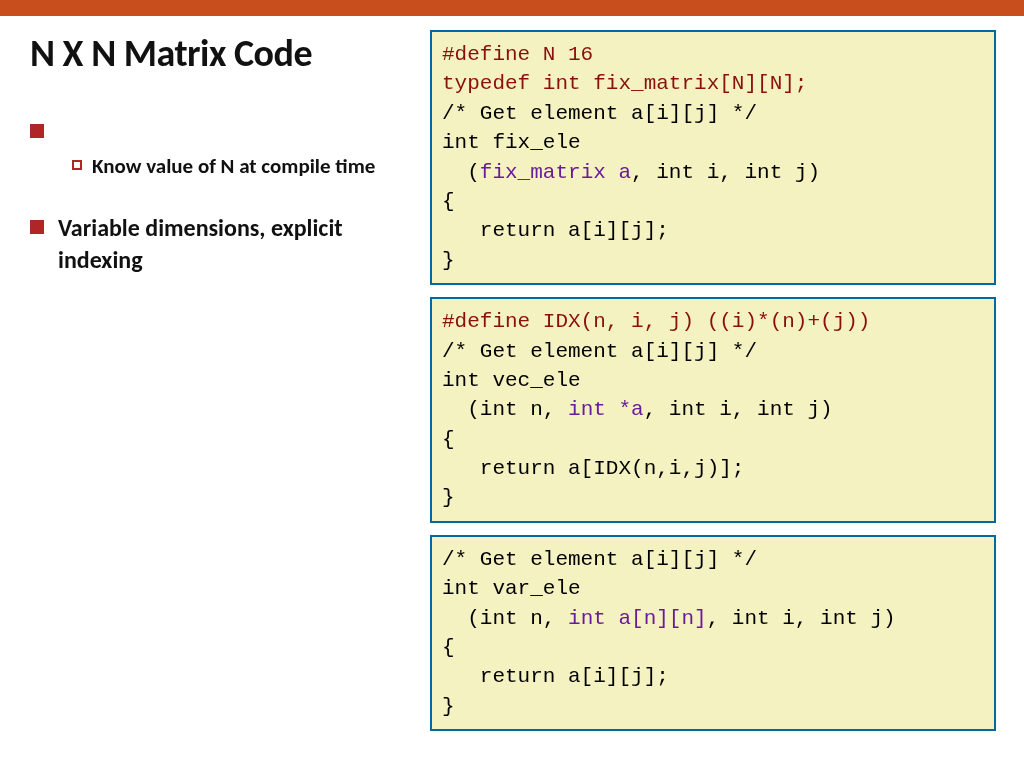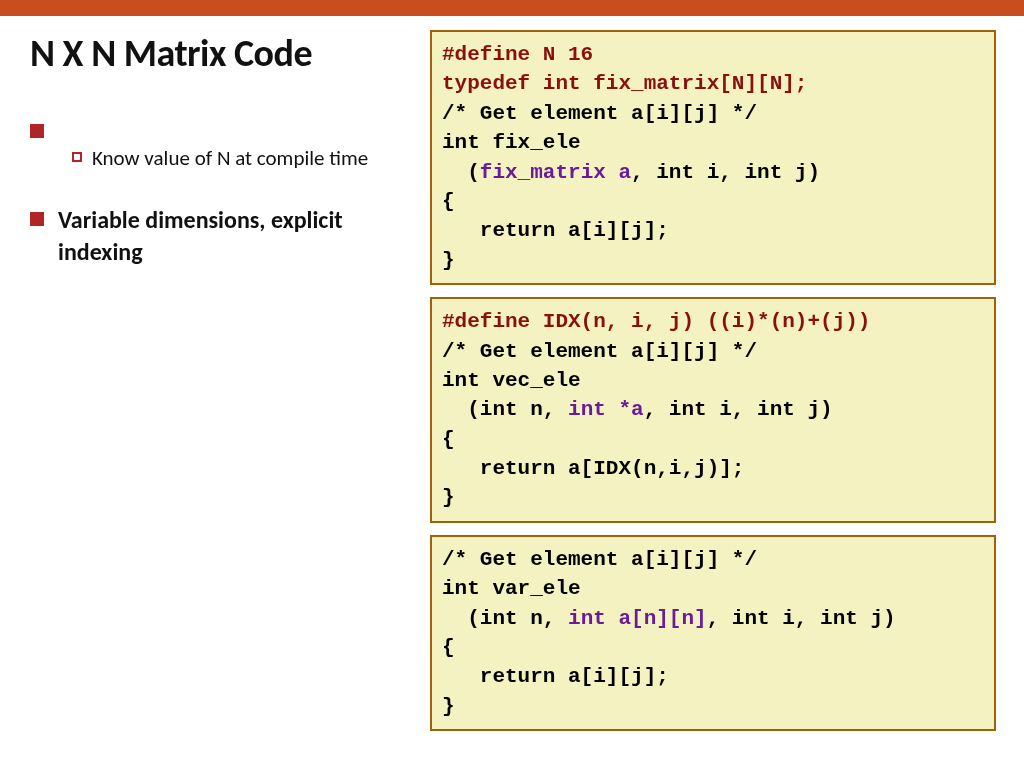--- a/index.html
+++ b/index.html
@@ -6,24 +6,24 @@
   body { width: 1024px; height: 768px; font-family: Calibri, Arial, sans-serif; background: #fff; overflow: hidden; }
   .topbar { height: 16px; background: #c84e1e; }
   .content { display: flex; padding: 0 0 0 30px; }
   .left { width: 400px; padding-right: 11px; }
   .right { width: 580px; padding-top: 14px; padding-right: 14px; }
   .title { font-size: 38px; font-weight: 700; color: #111; margin: 14px 0 40px 0; letter-spacing: -0.5px; }
   .bullets { list-style: none; }
   .bullet { margin-bottom: 32px; }
   .bullet-head { display: flex; align-items: flex-start; font-size: 24px; font-weight: 700; color: #111; line-height: 1.3; }
   .sq { width: 14px; height: 14px; background: #b02525; margin-right: 14px; margin-top: 8px; flex-shrink: 0; }
-  .sub { list-style: none; margin-top: 6px; }
+  .sub { list-style: none; margin-top: 14px; font-weight: bold; }
   .sub-item { display: flex; align-items: flex-start; font-size: 21px; color: #111; margin-left: 42px; line-height: 1.35; }
   .ssq { width: 10px; height: 10px; border: 2px solid #b02525; background: transparent; margin-right: 10px; margin-top: 8px; flex-shrink: 0; }
-  .codebox { background: #f5f2c1; border: 2px solid #a16207; padding: 8px 10px; margin-bottom: 12px; font-family: "Courier New", monospace; font-size: 21px; font-weight: 700; color: #000; line-height: 1.4; white-space: pre; }
+  .codebox { background: #f5f2c1; border: 2px solid #0369a1; padding: 8px 10px; margin-bottom: 12px; font-family: "Courier New", monospace; font-size: 21px; font-weight: 400; color: #000; line-height: 1.4; white-space: pre; }
   .kw1 { color: #8a0f0f; }  
   .kw2 { color: #6a1b9a; }  
 </style>
 </head>
 <body>
 
 <div class="topbar"></div>
 
 <div class="content">
   <div class="left">

